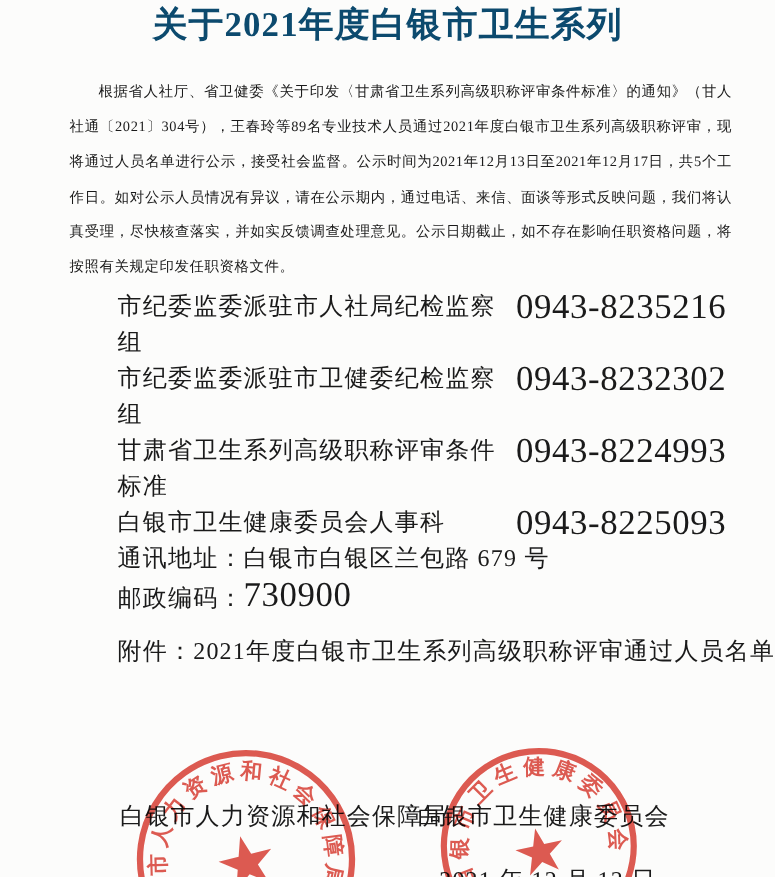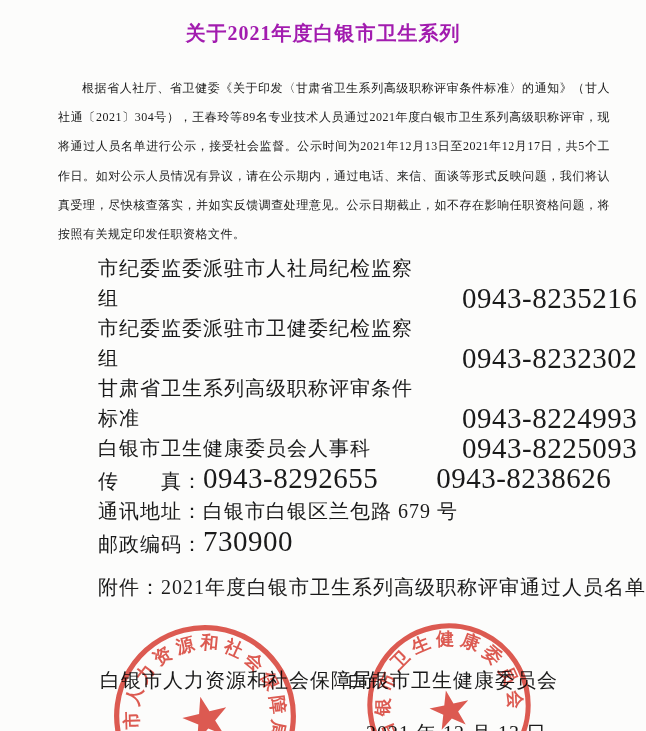--- a/index.html
+++ b/index.html
@@ -5,42 +5,42 @@
   html,body { margin:0; padding:0; }
   .page {
     position:relative;
     width:646px; height:731px;
     background:#fcfcfb;
     overflow:hidden;
     font-family:"Liberation Serif","DejaVu Serif",serif;
     color:#1a1a1a;
   }
   .title {
-    margin:12px; padding-top:5px;
+    margin:0; padding-top:5px;
     text-align:center;
-    font-size:20px; font-weight:bold;
+    font-size:29px; font-weight:bold;
     line-height:32px;
     letter-spacing:1px;
-    color:#a21caf;
+    color:#0c4a6e;
   }
   .title span { display:block; }
   .body-para {
     margin:25px 36px 0 58px;
     font-size:12px;
     line-height:29.2px;
     text-align:justify;
     text-indent:2em;
     letter-spacing:0.5px;
   }
   .contacts {
     margin:4px 0 0 98px;
     font-size:20px;
     line-height:30px;
   }
-  .contact-row { display:flex; align-items:flex-end;gap:32px; }
+  .contact-row { display:flex; align-items:flex-start; }
   .c-label { display:inline-block; width:332px; letter-spacing:1px; }
   .c-phone { font-size:29px; letter-spacing:0.5px; }
   .plain-row { letter-spacing:1px; }
   .fax-gap { display:inline-block; width:58px; }
   .addr2 { padding-left:120px; }
   .attachment {
     margin:15px 0 0 98px;
     font-size:20px;
     letter-spacing:1px;
   }
@@ -86,23 +86,20 @@
     </div>
     <div class="contact-row">
       <span class="c-label">甘肃省卫生系列高级职称评审条件标准</span>
       <span class="c-phone">0943-8224993</span>
     </div>
     <div class="contact-row">
       <span class="c-label">白银市卫生健康委员会人事科</span>
       <span class="c-phone">0943-8225093</span>
     </div>
     <div class="plain-row">
-      <span>传　　真：</span><span class="c-phone">0943-8292655</span><span class="fax-gap"></span><span class="c-phone">0943-8238626</span>
-    </div>
-    <div class="plain-row">
       <span>通讯地址：</span><span>白银市白银区兰包路 679 号</span>
     </div>
     <div class="plain-row">
       <span>邮政编码：</span><span class="c-phone">730900</span>
     </div>
   </div>
 
   <div class="attachment">附件：2021年度白银市卫生系列高级职称评审通过人员名单</div>
 
   <div class="sig sig-left">白银市人力资源和社会保障局</div>

